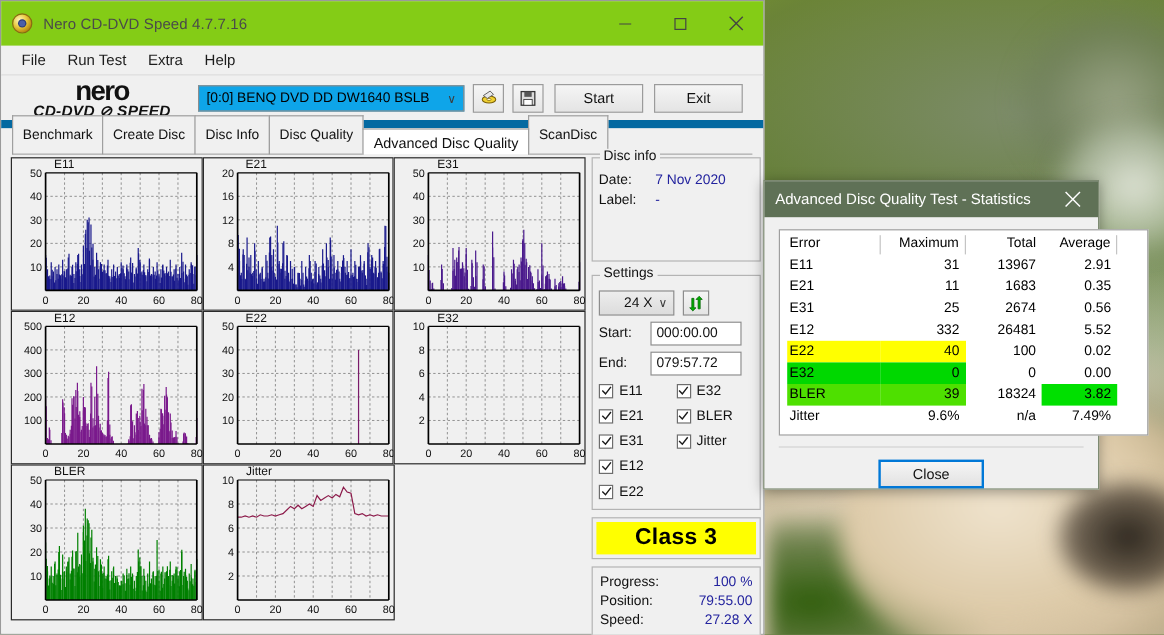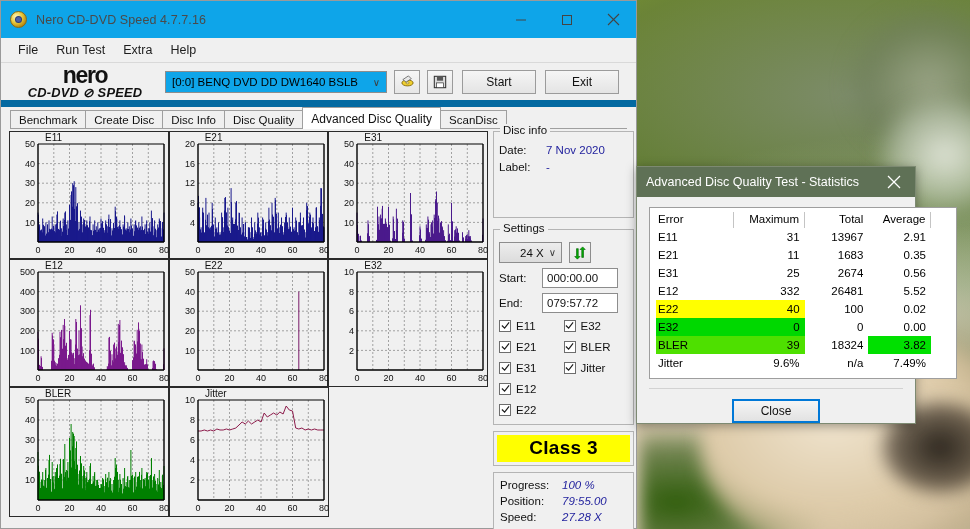--- a/index.html
+++ b/index.html
@@ -33,21 +33,21 @@
     filter:blur(10px);}
   #desktop .blob5{position:absolute;left:640px;top:430px;width:180px;height:120px;
     background:radial-gradient(ellipse at 20% 60%, #2e5c0a 0%, rgba(40,80,10,0.6) 50%, rgba(0,0,0,0) 80%);
     filter:blur(8px);}
 
   
   #nero-window{
     position:absolute;left:0;top:0;width:637px;height:529px;
     background:#f0f0f0;border:1px solid #9a9a9a;box-sizing:border-box;
   }
-  .titlebar{height:37px;background:#0ea5e9;display:flex;align-items:center;position:relative;}
+  .titlebar{height:37px;background:#84cc16;display:flex;align-items:center;position:relative;}
   .tb-icon{width:17px;height:17px;margin-left:9px;margin-right:9px;border-radius:50%;
     background:radial-gradient(circle at 35% 32%, #fdf7c0 0%, #e8c83c 42%, #b88a10 75%, #6c4f05 100%);
     border:1px solid #8a6a12;box-sizing:border-box;position:relative;}
   .tb-icon::after{content:"";position:absolute;left:5px;top:5px;width:5px;height:5px;border-radius:50%;
     background:#4a5fa8;box-shadow:0 0 0 1px #2b3c78;}
   .tb-title{font-size:12.5px;color:#4a4a4a;letter-spacing:0.1px;}
   .tb-buttons{position:absolute;right:0;top:0;height:37px;display:flex;}
   .tb-btn{width:46px;height:37px;display:flex;align-items:center;justify-content:center;color:#444;font-size:13px;}
   .tb-btn svg{display:block;}
 
@@ -67,21 +67,21 @@
   .drive-select .dsv{padding-left:6px;white-space:nowrap;}
   .drive-select .chev{position:absolute;right:6px;top:5px;color:#3d3d3d;font-size:10px;}
   .tb-sq{width:26px;height:24px;margin-left:7px;background:linear-gradient(#f6f6f6,#e6e6e6);
     border:1px solid #9b9b9b;box-sizing:border-box;display:flex;align-items:center;justify-content:center;}
   .btn-main{height:24px;width:74px;margin-left:9px;background:linear-gradient(#f5f5f5,#e4e4e4);
     border:1px solid #9b9b9b;box-sizing:border-box;display:flex;align-items:center;justify-content:center;
     font-size:12px;color:#111;}
 
   .tabrow{height:22px;background:#f0f0f0;display:flex;align-items:flex-end;padding-left:9px;position:relative;}
   .tabrow::after{content:"";position:absolute;left:9px;right:9px;bottom:0;height:1px;background:#9f9f9f;}
-  .tab{height:19px;padding:0 8px;display:flex;align-items:center;font-size:11.5px;color:#111;
+  .tab{height:33px;padding:0 8px;display:flex;align-items:center;font-size:11.5px;color:#111;
     border:1px solid #9f9f9f;border-bottom:none;background:#f0f0f0;box-sizing:border-box;margin-right:-1px;}
   .tab.active{height:22px;background:#ffffff;position:relative;z-index:3;font-size:12px;}
 
   .content{position:absolute;left:0;top:128px;right:0;bottom:0;background:#f0f0f0;}
 
   
   .charts{position:absolute;left:8px;top:2px;width:479px;}
   .chartrow{display:flex;}
   .chartbox{width:160px;height:128px;background:#f0f0f0;border:1px solid #2a2a2a;box-sizing:border-box;position:relative;}
   .chartbox.big{height:130px;}
@@ -109,24 +109,24 @@
   .chk{display:flex;align-items:center;width:50%;height:21px;font-size:11.5px;color:#111;}
   .chk .box{width:12px;height:12px;border:1px solid #6d6d6d;background:#fff;margin-right:5px;
     display:flex;align-items:center;justify-content:center;box-sizing:border-box;}
   .chk .box svg{display:block;}
   .classbox{border:1px solid #b4b4b4;background:#f0f0f0;padding:3px;margin-top:6px;}
   .classinner{background:#ffff00;text-align:center;font-size:19px;font-weight:bold;color:#000;
     padding:2px 0 3px 0;letter-spacing:0.3px;}
   .progbox{border:1px solid #b4b4b4;background:#f0f0f0;margin-top:6px;padding:4px 6px 5px 6px;}
   .progrow{display:flex;font-size:11.5px;line-height:16px;}
   .progrow .k{width:62px;color:#111;}
-  .progrow .v{flex:1;text-align:left;color:#23239e;font-style:italic;}
+  .progrow .v{flex:1;text-align:right;color:#23239e;}
 
   
-  #stats-dialog{position:absolute;left:636px;top:166px;width:280px;height:258px;
+  #stats-dialog{position:absolute;left:636px;top:150px;width:280px;height:258px;
     background:#f0f0f0;border:1px solid #7d8a72;box-sizing:border-box;
     box-shadow:0 2px 10px rgba(0,0,0,0.35);}
   #stats-dialog .sd-title{height:30px;background:#5f7156;display:flex;align-items:center;position:relative;}
   #stats-dialog .sd-title .t{font-size:12.5px;color:#ffffff;margin-left:9px;}
   #stats-dialog .sd-close{position:absolute;right:0;top:0;width:42px;height:30px;
     display:flex;align-items:center;justify-content:center;}
   #stats-dialog .sd-body{padding:10px 12px 0 12px;}
   .stats-table{width:308px;border:1px solid #9e9e9e;background:#fff;box-sizing:border-box;padding:4px 6px 6px 6px;}
   .stats-table table{border-collapse:collapse;width:100%;font-size:11.5px;color:#000;}
   .stats-table th{font-weight:normal;padding:1px 5px 3px 2px;border-right:1px solid #c4c4c4;}

